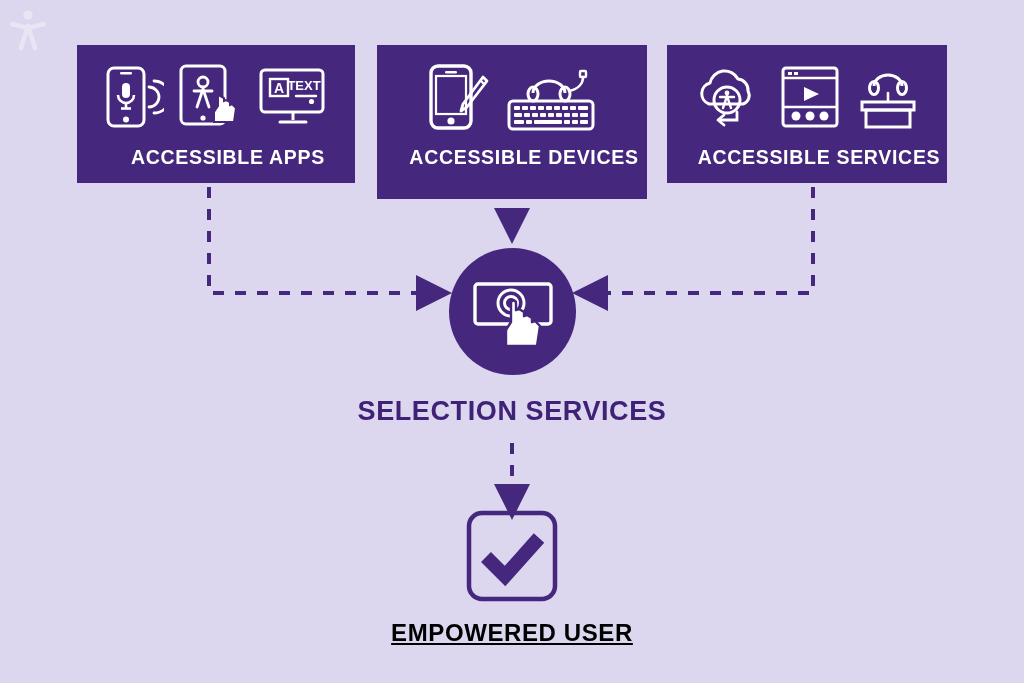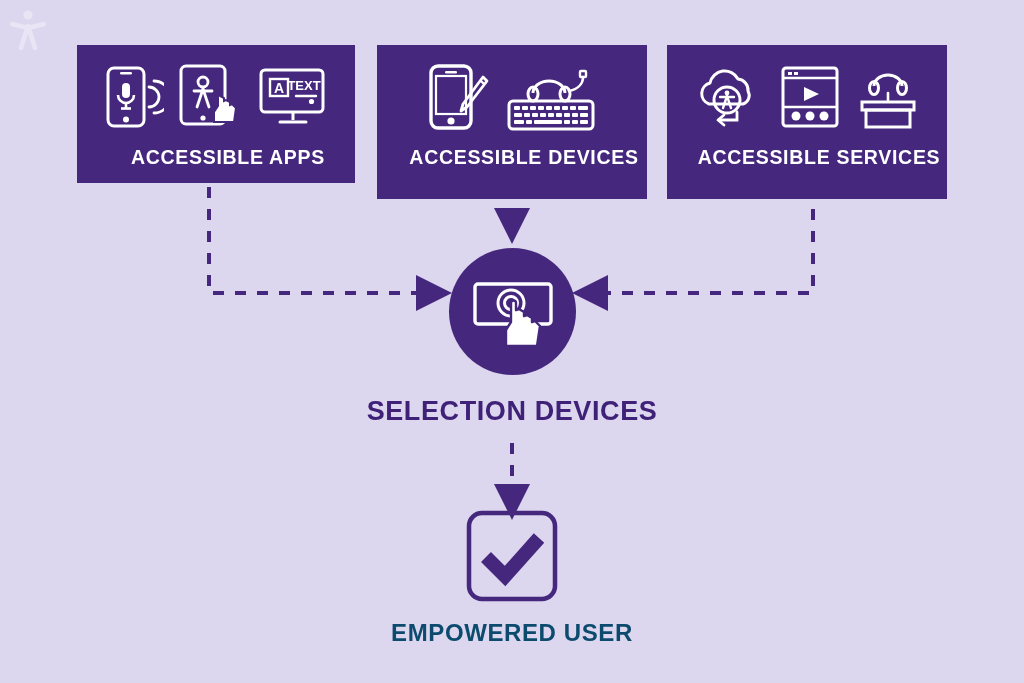--- a/index.html
+++ b/index.html
@@ -57,21 +57,21 @@
     letter-spacing: 0.7px;
     text-align: center;
     width: 100%;
     margin-top: 9px;
     white-space: nowrap;
     padding-left: 24px;
   }
 
   #panel-apps     { left: 77px;  top: 45px; width: 278px; height: 138px; }
   #panel-devices  { left: 377px; top: 45px; width: 270px; height: 154px; }
-  #panel-services { left: 667px; top: 45px; width: 280px; height: 154px; }
+  #panel-services { left: 667px; top: 45px; width: 280px; height: 138px; }
 
   
   #connectors {
     position: absolute;
     left: 0; top: 0;
     width: 1024px;
     height: 683px;
     pointer-events: none;
   }
 
@@ -107,24 +107,25 @@
     top: 510px;
     width: 92px;
     height: 92px;
   }
   #user-label {
     position: absolute;
     left: 0;
     top: 619px;
     width: 1024px;
     text-align: center;
-    color: #0c4a6e;
+    color: #000000;
     font-size: 24px;
     font-weight: bold;
     letter-spacing: 0.6px;
+    text-decoration: underline;
   }
 </style>
 </head>
 <body>
 
 <div id="stage">
 
   <div class="watermark">
     <svg viewBox="0 0 40 42" width="40" height="42" aria-hidden="true">
       <circle cx="20" cy="7" r="4.6" fill="#ffffff"></circle>
@@ -314,21 +315,21 @@
     <span>
       <svg width="96" height="92" viewBox="0 0 96 92" aria-hidden="true">
         <rect x="10" y="20" width="76" height="40" rx="3" ry="3" fill="none" stroke="#ffffff" stroke-width="3.4"></rect>
         <circle cx="46" cy="39" r="6.5" fill="none" stroke="#ffffff" stroke-width="3"></circle>
         <circle cx="46" cy="39" r="13" fill="none" stroke="#ffffff" stroke-width="3"></circle>
         <path d="M46 39 L46 58 L41 66 L41 82 L72 82 L75 62 L70 57 L67 58 L67 54 L62 51 L59 52
                  L59 48 L54 45 L51 46 L51 39 a2.5 2.5 0 0 0 -5 0 Z" fill="#ffffff" stroke="#45277d" stroke-width="2.4" stroke-linejoin="round"></path>
       </svg>
     </span>
   </div>
-  <div id="selection-label">SELECTION DEVICES</div>
+  <div id="selection-label">SELECTION SERVICES</div>
 
   <div id="check-node">
     <span>
       <svg width="92" height="92" viewBox="0 0 92 92" aria-hidden="true">
         <rect x="3" y="3" width="86" height="86" rx="13" ry="13" fill="none" stroke="#45277d" stroke-width="4.5"></rect>
         <path d="M20 47 L39 66 L73 28" fill="none" stroke="#45277d" stroke-width="14" stroke-linecap="butt" stroke-linejoin="miter"></path>
       </svg>
     </span>
   </div>
   <div id="user-label">EMPOWERED USER</div>

